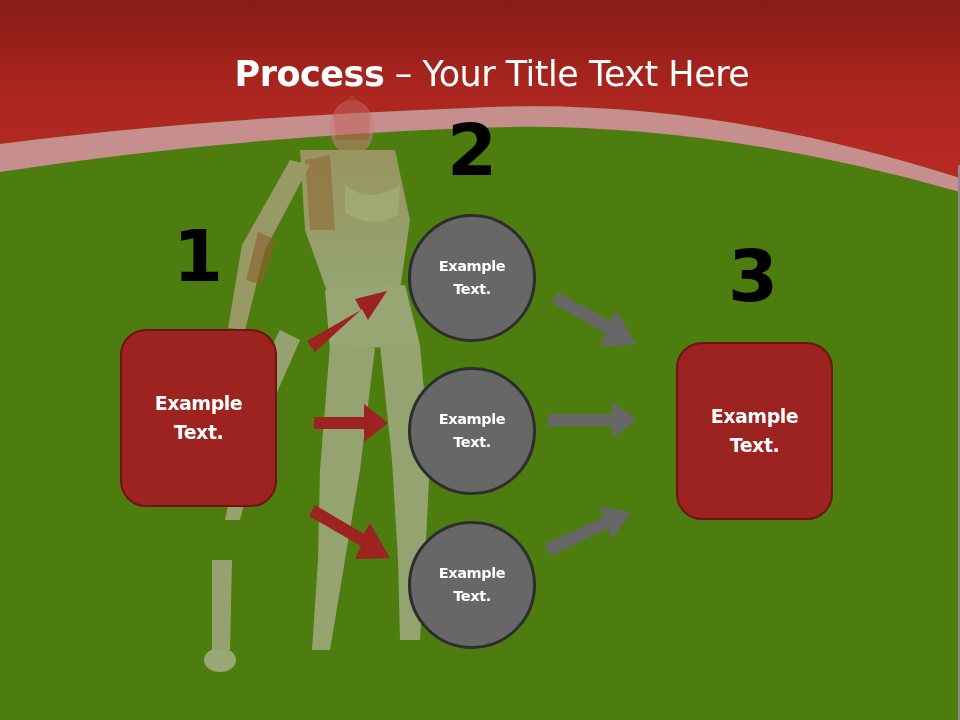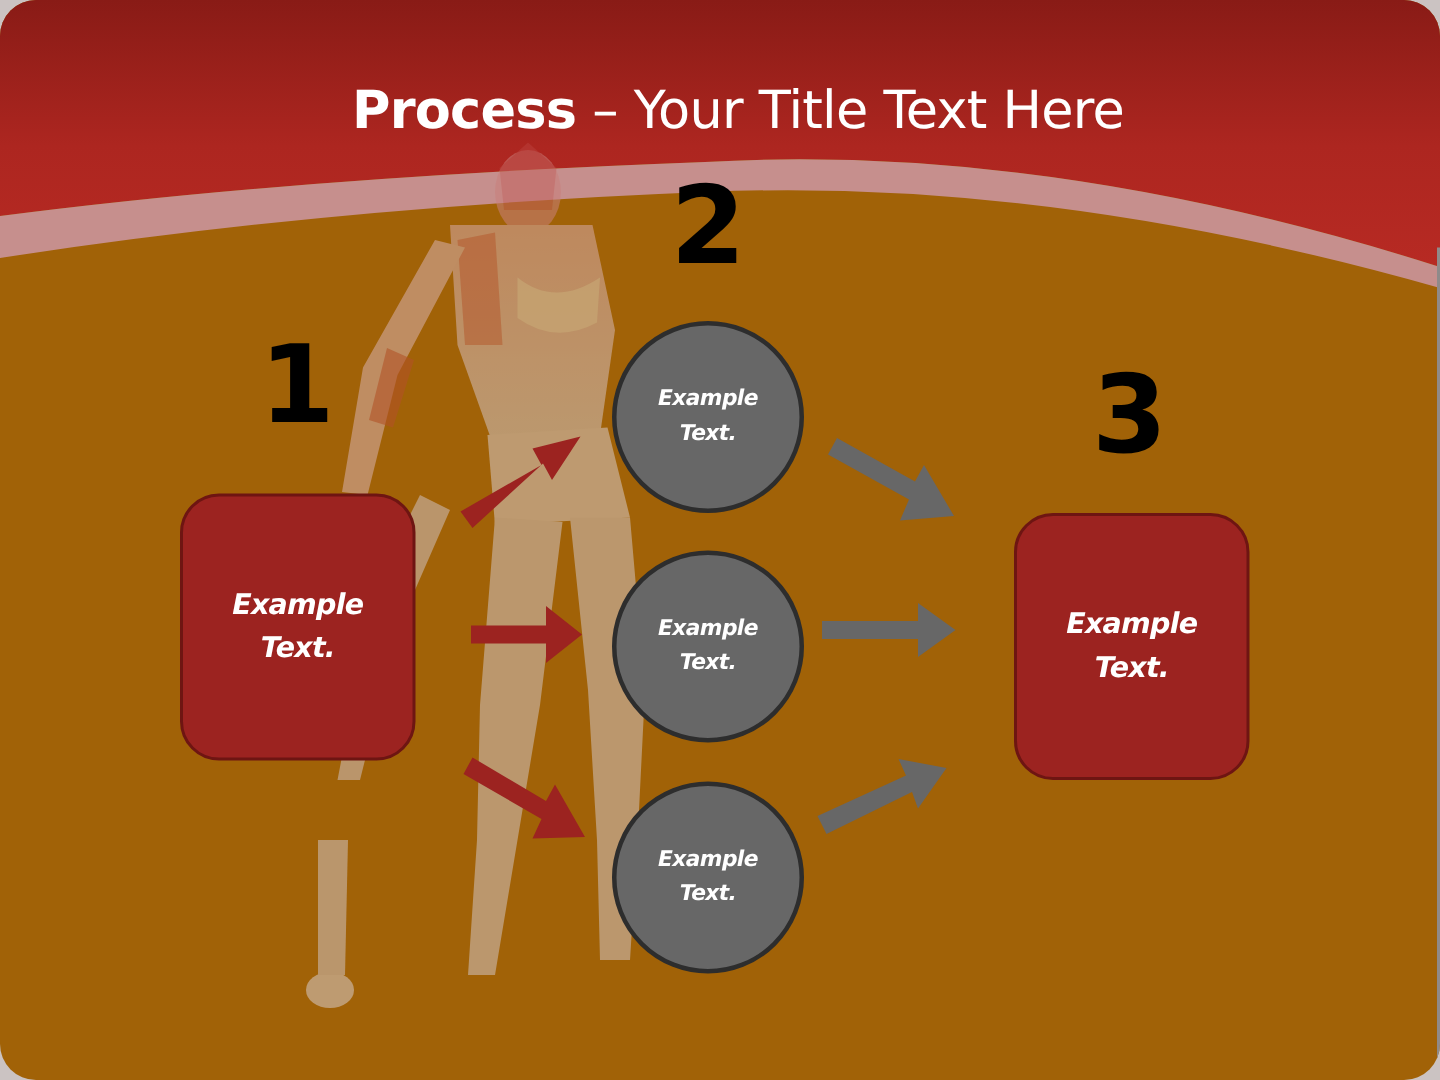--- a/index.html
+++ b/index.html
@@ -2,21 +2,21 @@
 <html><head>
   <meta charset="utf-8">
   <style>
     * { margin: 0; padding: 0; box-sizing: border-box; }
     html, body { width: 960px; height: 720px; overflow: hidden; }
     body {
       position: relative;
       background: #cbc3c2;
       font-family: "Liberation Sans", "DejaVu Sans", sans-serif;
     }
-    #slide { position: absolute; left: 0; top: 0; width: 960px; height: 720px; overflow: hidden; background: #a16207; border-radius: 24px; }
+    #slide { position: absolute; left: 0; top: 0; width: 960px; height: 720px; overflow: hidden; background: #4d7c0f; }
     #slide-bg { position: absolute; left: 0; top: 0; }
     .right-edge { position: absolute; right: 0; top: 165px; width: 2px; height: 555px; background: #8f8a8a; }
 
     .title {
       position: absolute; left: 0; top: 52px; width: 984px; text-align: center;
       color: #ffffff; font-size: 35px; line-height: 44px; white-space: nowrap;
       font-family: "DejaVu Sans", sans-serif;
       letter-spacing: -0.5px;
     }
     .title .bold { font-weight: bold; }
@@ -31,21 +31,21 @@
       position: absolute; width: 157px; height: 178px;
       background: #9c2320; border: 2.5px solid #6e1512; border-radius: 26px;
       display: flex; flex-direction: column; align-items: center; justify-content: center;
     }
     .circle {
       position: absolute; width: 128px; height: 128px; border-radius: 50%;
       background: #676767; border: 3px solid #2d2d2d;
       display: flex; flex-direction: column; align-items: center; justify-content: center;
     }
     .label {
-      color: #ffffff; font-style: italic; font-weight: bold; text-align: right;
+      color: #ffffff; font-weight: bold; text-align: right;
       font-family: "DejaVu Sans", sans-serif; display: block;
     }
     .box .label { font-size: 19px; line-height: 29px; letter-spacing: -0.5px; }
     .circle .label { font-size: 14.5px; line-height: 23px; letter-spacing: -0.4px; }
 
     #arrows { position: absolute; left: 0; top: 0; }
   </style>
 </head>
 <body>
 

